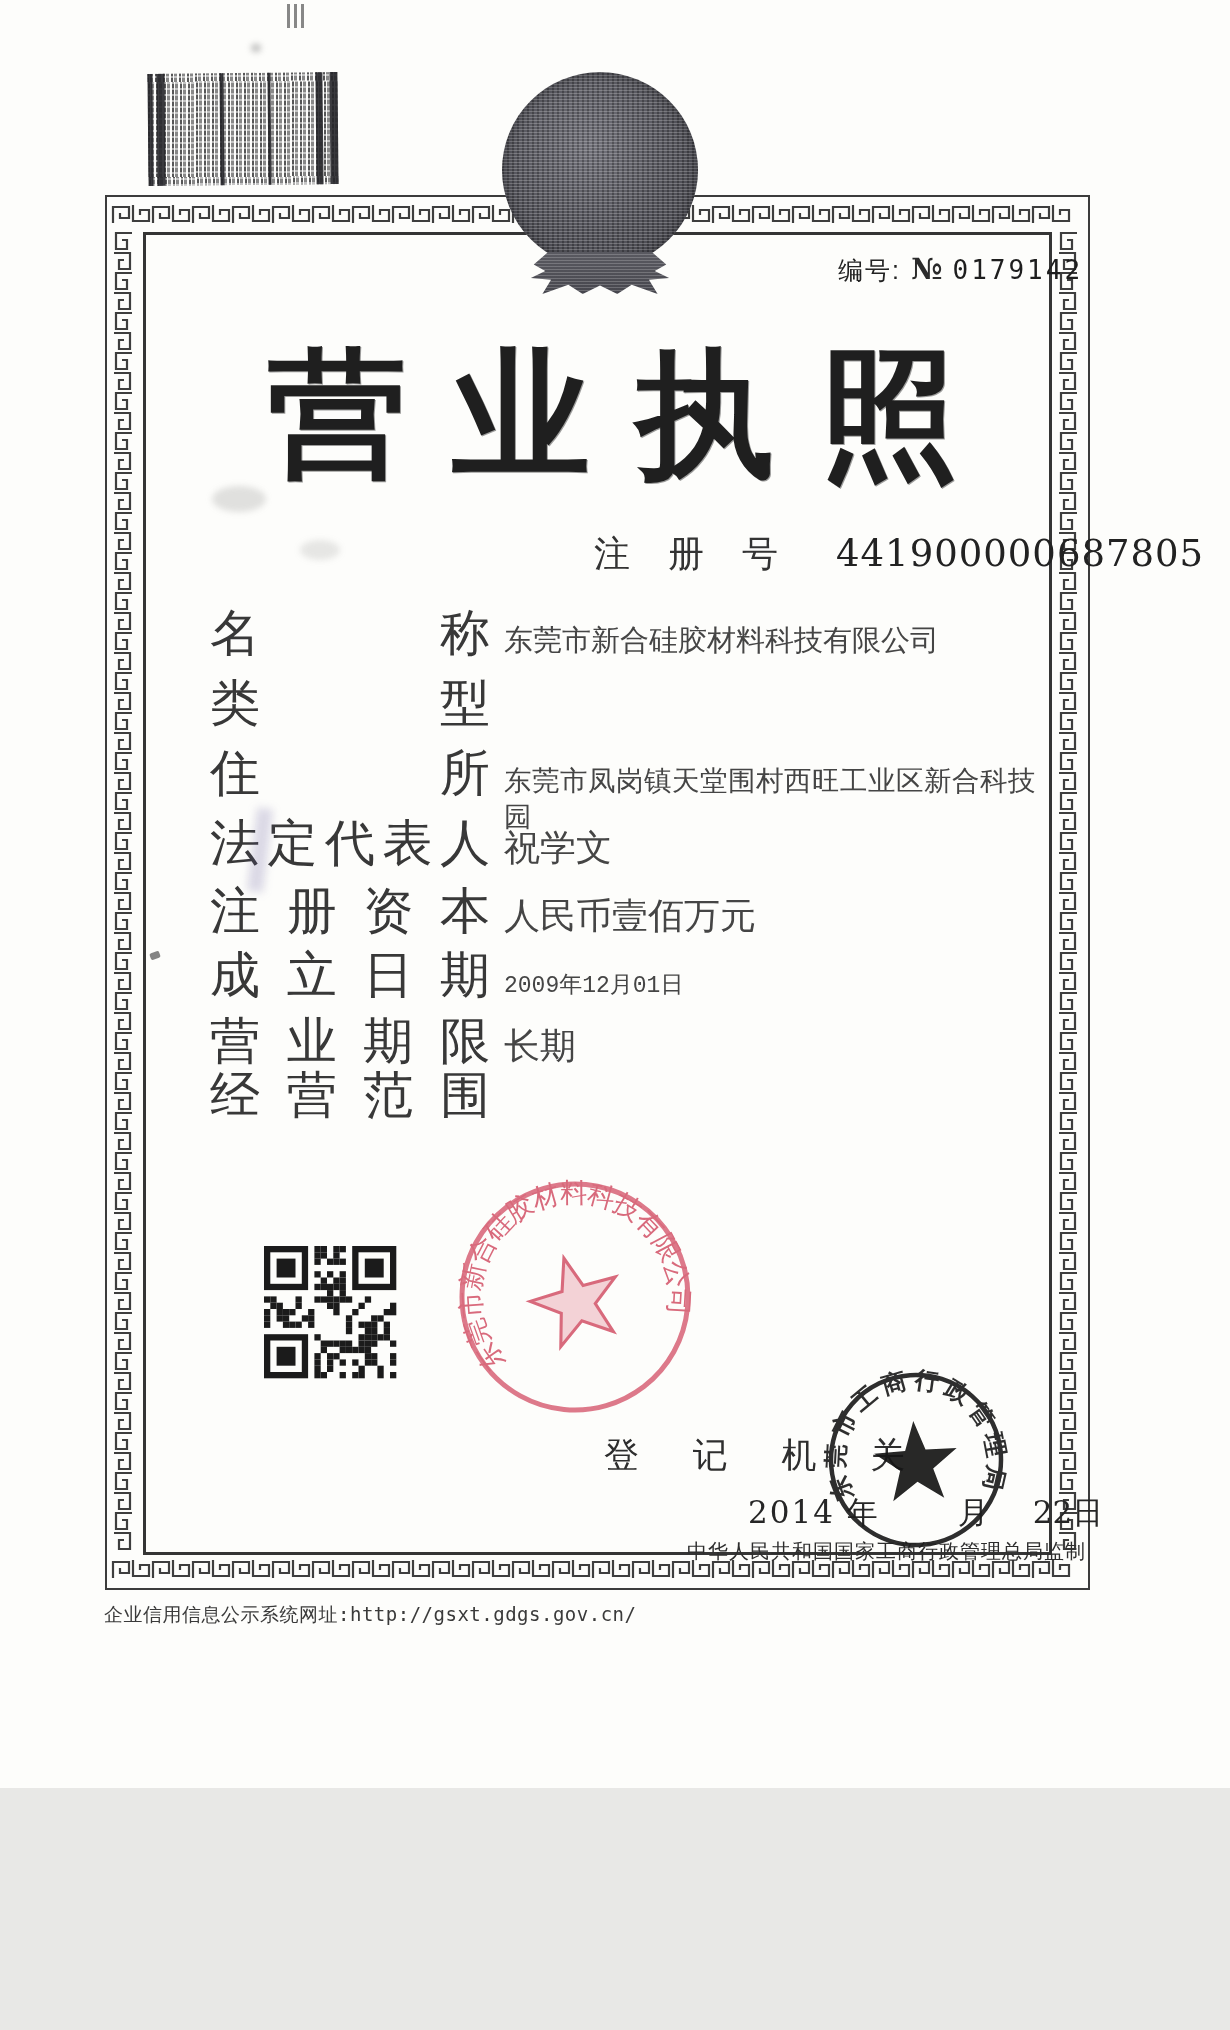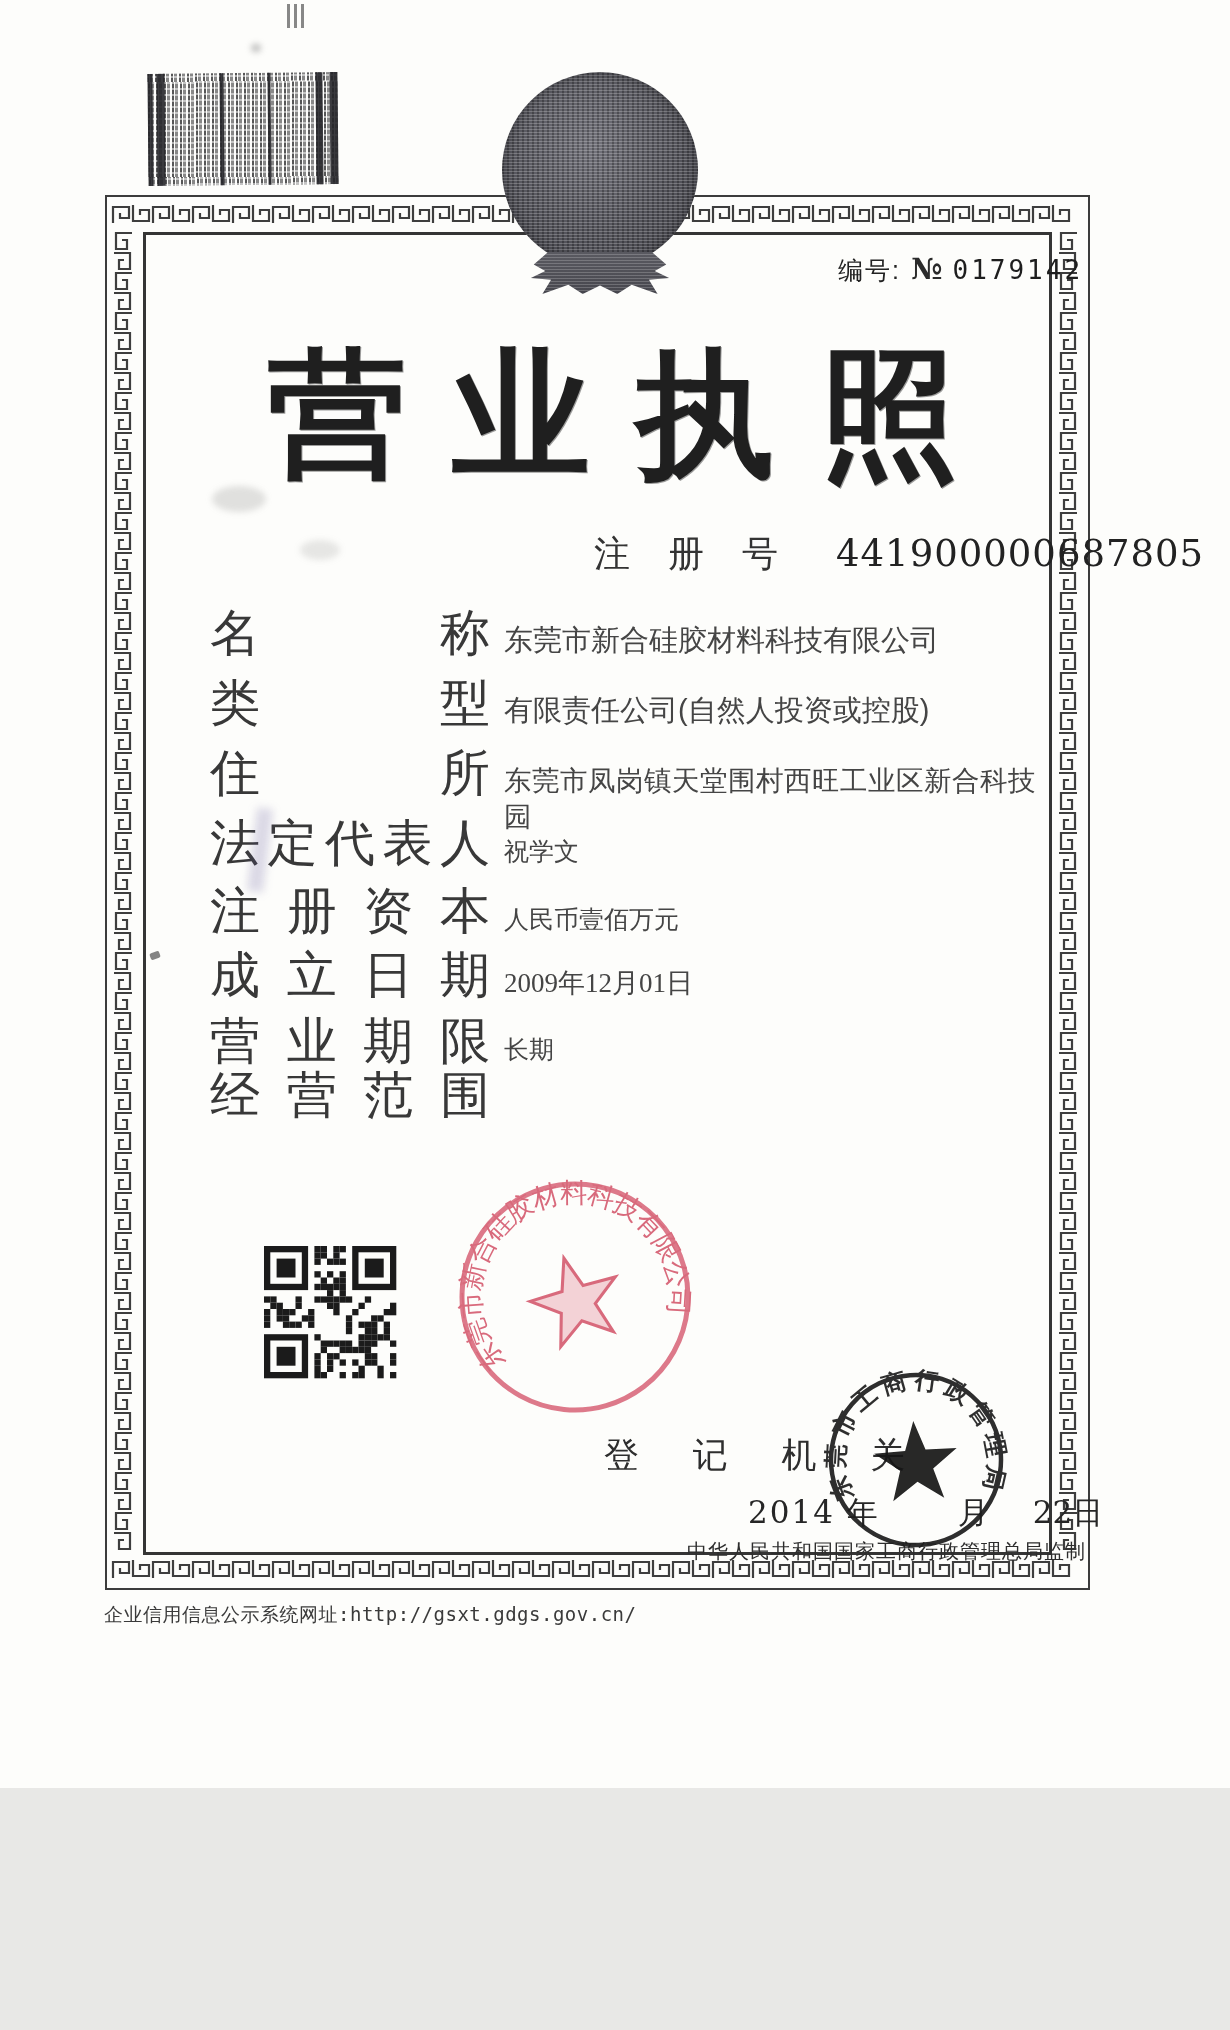--- a/index.html
+++ b/index.html
@@ -49,22 +49,22 @@
   #regline{left:594px;top:530px;display:flex;align-items:baseline;gap:44px;z-index:2;}
   #regline .lab{font-size:36px;letter-spacing:14px;color:#333;}
   #regline .num{font-family:"DejaVu Serif",serif;font-size:37px;letter-spacing:1px;color:#222;}
 
   
   .row{position:absolute;left:210px;width:846px;display:flex;align-items:baseline;z-index:2;}
   .lbl{width:280px;flex:none;font-size:50px;line-height:58px;color:#383838;font-weight:500;}
   .val{margin-left:14px;color:#454545;}
   .v-lg{font-size:29px;}
   .v-ad{font-size:27.5px;letter-spacing:.5px;}
-  .v-md{font-size:25px;}
-  .v-dt{font-size:27px;font-family:Liberation Serif, serif;}
+  .v-md{font-size:36px;}
+  .v-dt{font-size:23px;font-family:Liberation Mono, monospace;}
   .v-sm{font-size:21.5px;line-height:27.5px;width:572px;text-align:justify;color:#3f3f3f;}
 
   
   #qr{left:264px;top:1246px;z-index:2;}
 
   
   #redseal{left:448px;top:1170px;z-index:5;transform:rotate(-16deg);opacity:.88;}
   #blackseal{left:820px;top:1364px;z-index:6;transform:rotate(-4deg);opacity:.92;}
 
   
@@ -154,21 +154,20 @@
         <span>名</span>
         <span>称</span>
       </div>
     <div class="val v-lg">东莞市新合硅胶材料科技有限公司</div>
   </div>
   <div class="row" style="top:674px;">
     <div class="lbl justify">
         <span>类</span>
         <span>型</span>
       </div>
-    <div class="val v-lg">有限责任公司(自然人投资或控股)</div>
   </div>
   <div class="row" style="top:744px;">
     <div class="lbl justify">
         <span>住</span>
         <span>所</span>
       </div>
     <div class="val v-ad">东莞市凤岗镇天堂围村西旺工业区新合科技园</div>
   </div>
   <div class="row" style="top:814px;">
     <div class="lbl justify">

